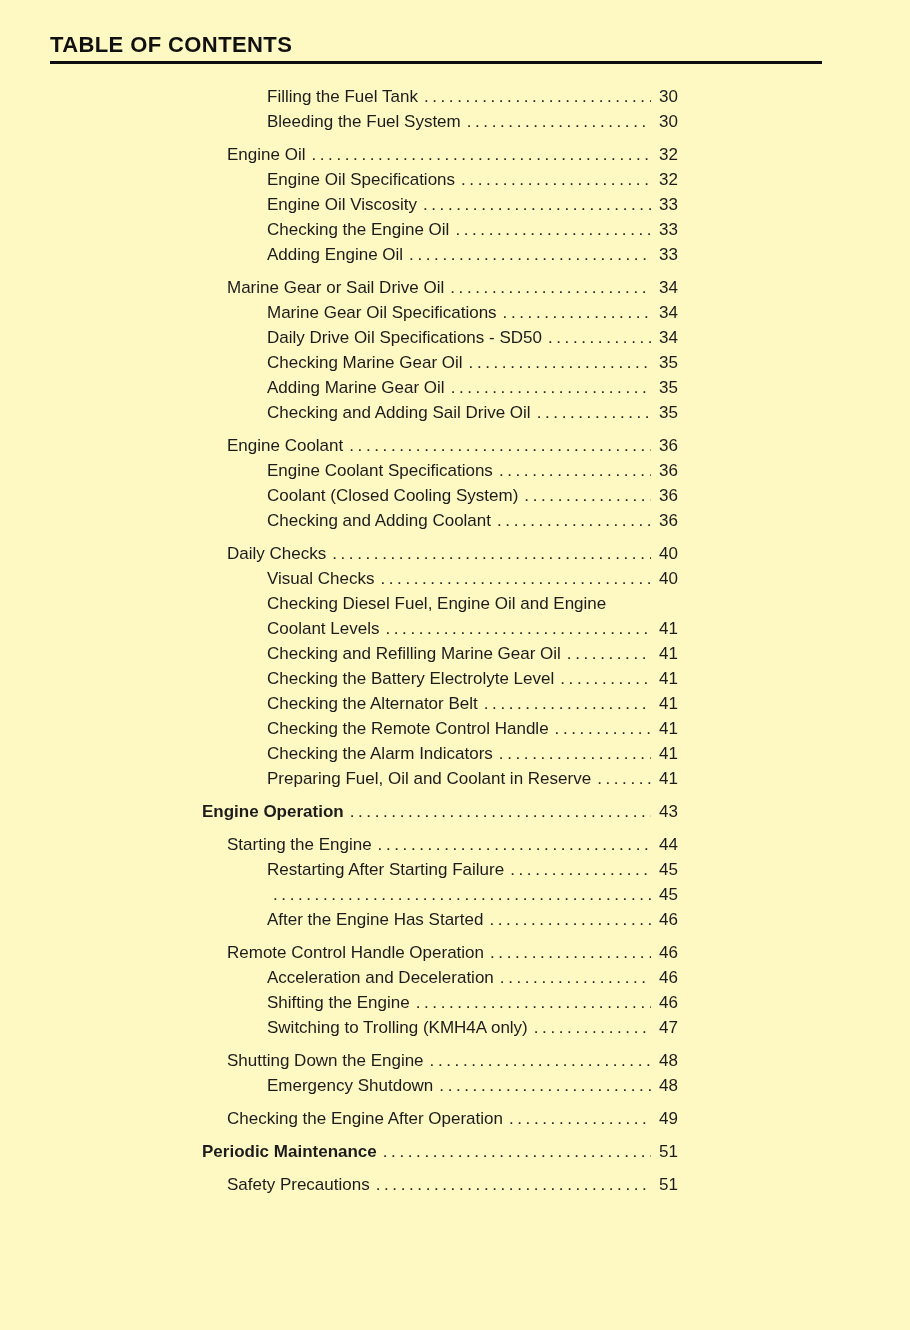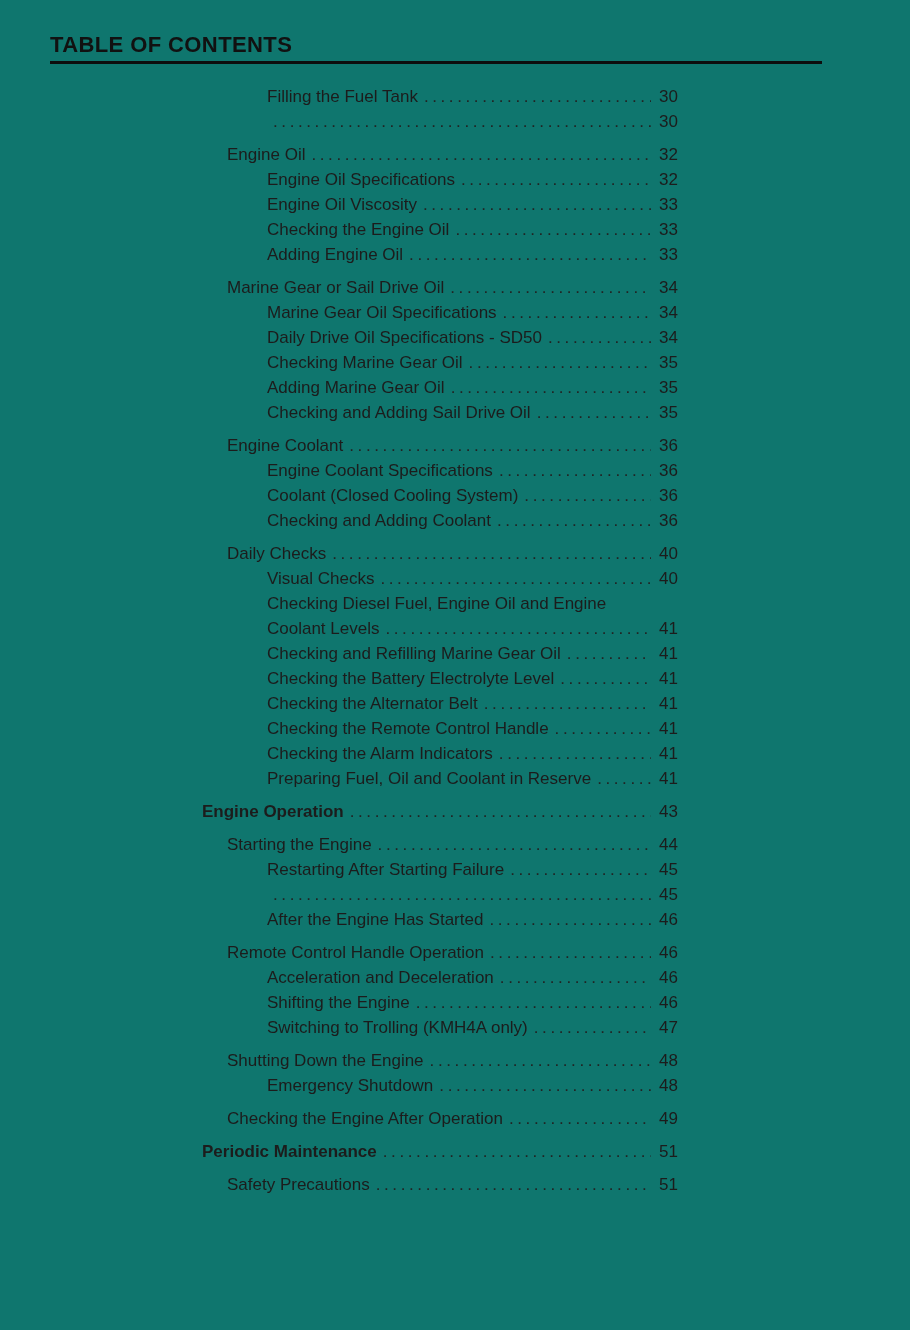--- a/index.html
+++ b/index.html
@@ -10,21 +10,21 @@
   body {
     width: 910px;
     height: 1330px;
     font-family: "Liberation Sans", sans-serif;
     color: #1c1c1c;
   }
   .page {
     position: relative;
     width: 910px;
     height: 1330px;
-    background: #0f766e;
+    background: #fef9c3;
     overflow: hidden;
   }
 
   
   .header {
     position: absolute;
     left: 50px;
     top: 32px;
     width: 772px;
     border-bottom: 3px solid #0d0d0d;
@@ -120,20 +120,21 @@
     <h1>TABLE OF CONTENTS</h1>
   </div>
 
   <div class="toc">
       <div class="entry lvl2">
         <span class="label">Filling the Fuel Tank</span>
         <span class="dots"></span>
         <span class="pagenum">30</span>
       </div>
       <div class="entry lvl2">
+        <span class="label">Bleeding the Fuel System</span>
         <span class="dots"></span>
         <span class="pagenum">30</span>
       </div>
       <div class="entry lvl1 gap">
         <span class="label">Engine Oil</span>
         <span class="dots"></span>
         <span class="pagenum">32</span>
       </div>
       <div class="entry lvl2">
         <span class="label">Engine Oil Specifications</span>

